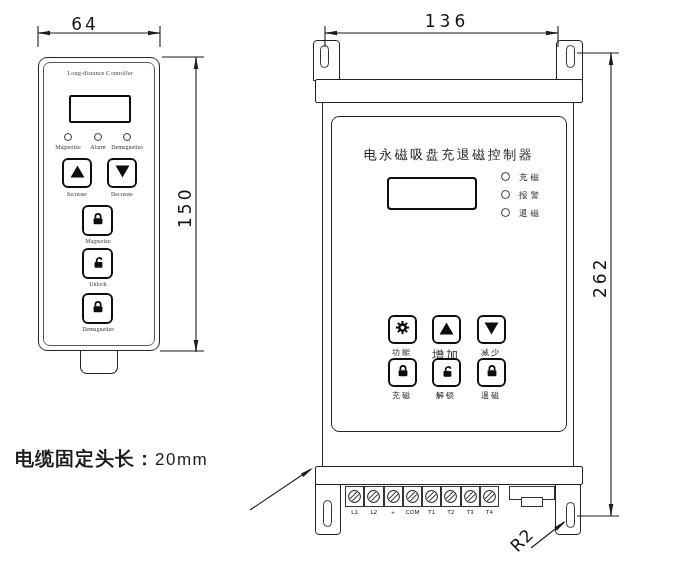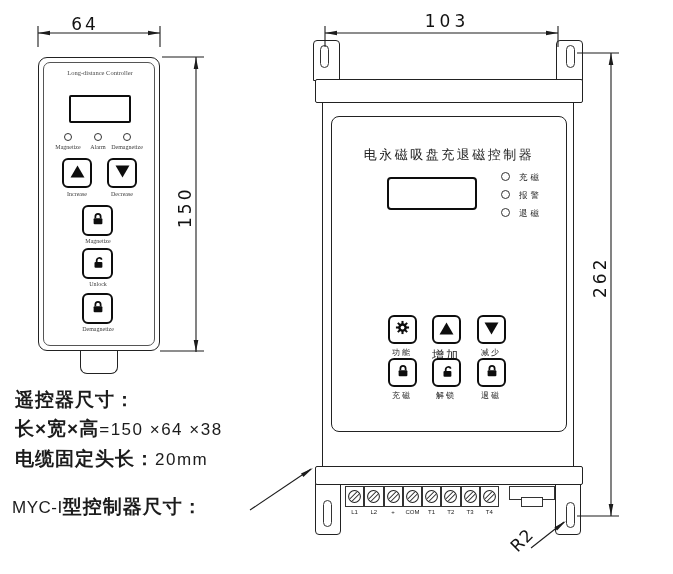--- a/index.html
+++ b/index.html
@@ -78,32 +78,25 @@
   <div class="a btn" style="left:82px;top:293px;width:31px;height:31px">
     <span><svg width="14" height="14" viewBox="0 0 16 16">
           <path d="M5 7 V5.2 a3 3 0 0 1 6 0 V7" fill="none" stroke="#0d0d0d" stroke-width="2"></path>
           <rect x="3" y="7" width="10" height="7" rx="1.2" fill="#0d0d0d"></rect>
         </svg></span>
   </div>
   <div class="a sm tc" style="left:68px;top:326px;width:60px">Demagnetize</div>
 
   <div class="a dim tc rot90" style="left:165px;top:190px;width:40px;height:36px;line-height:36px">150</div>
 
-  <div class="a cjk" style="left:15px;top:387px">遥控器尺寸：</div>
-  <div class="a" style="left:15px;top:416px;white-space:nowrap">
-    <span class="cjk">长×宽×高</span><span class="cjkv">=150 ×64 ×38</span>
-  </div>
   <div class="a" style="left:15px;top:446px;white-space:nowrap">
     <span class="cjk">电缆固定头长：</span><span class="cjkv">20mm</span>
   </div>
-  <div class="a" style="left:12px;top:494px;white-space:nowrap">
-    <span class="cjkv" style="letter-spacing:.5px">MYC-I</span><span class="cjk">型控制器尺寸：</span>
-  </div>
-
-  <div class="a dim tc" style="left:417px;top:11px;width:60px;letter-spacing:4px">103</div>
+
+  <div class="a dim tc" style="left:417px;top:11px;width:60px;letter-spacing:4px">136</div>
 
   <div class="a bd" style="left:313px;top:40px;width:27px;height:41px;border-radius:4px 4px 0 0"></div>
   <div class="a slot" style="left:320px;top:45px;width:9px;height:23px"></div>
   <div class="a bd" style="left:556px;top:40px;width:27px;height:41px;border-radius:4px 4px 0 0"></div>
   <div class="a slot" style="left:566px;top:45px;width:9px;height:23px"></div>
 
   <div class="a bd" style="left:322px;top:102px;width:252px;height:365px"></div>
   <div class="a bd" style="left:315px;top:79px;width:268px;height:24px;border-radius:2px"></div>
 
   <div class="a bd" style="left:315px;top:483px;width:26px;height:52px;border-radius:0 0 4px 4px"></div>

